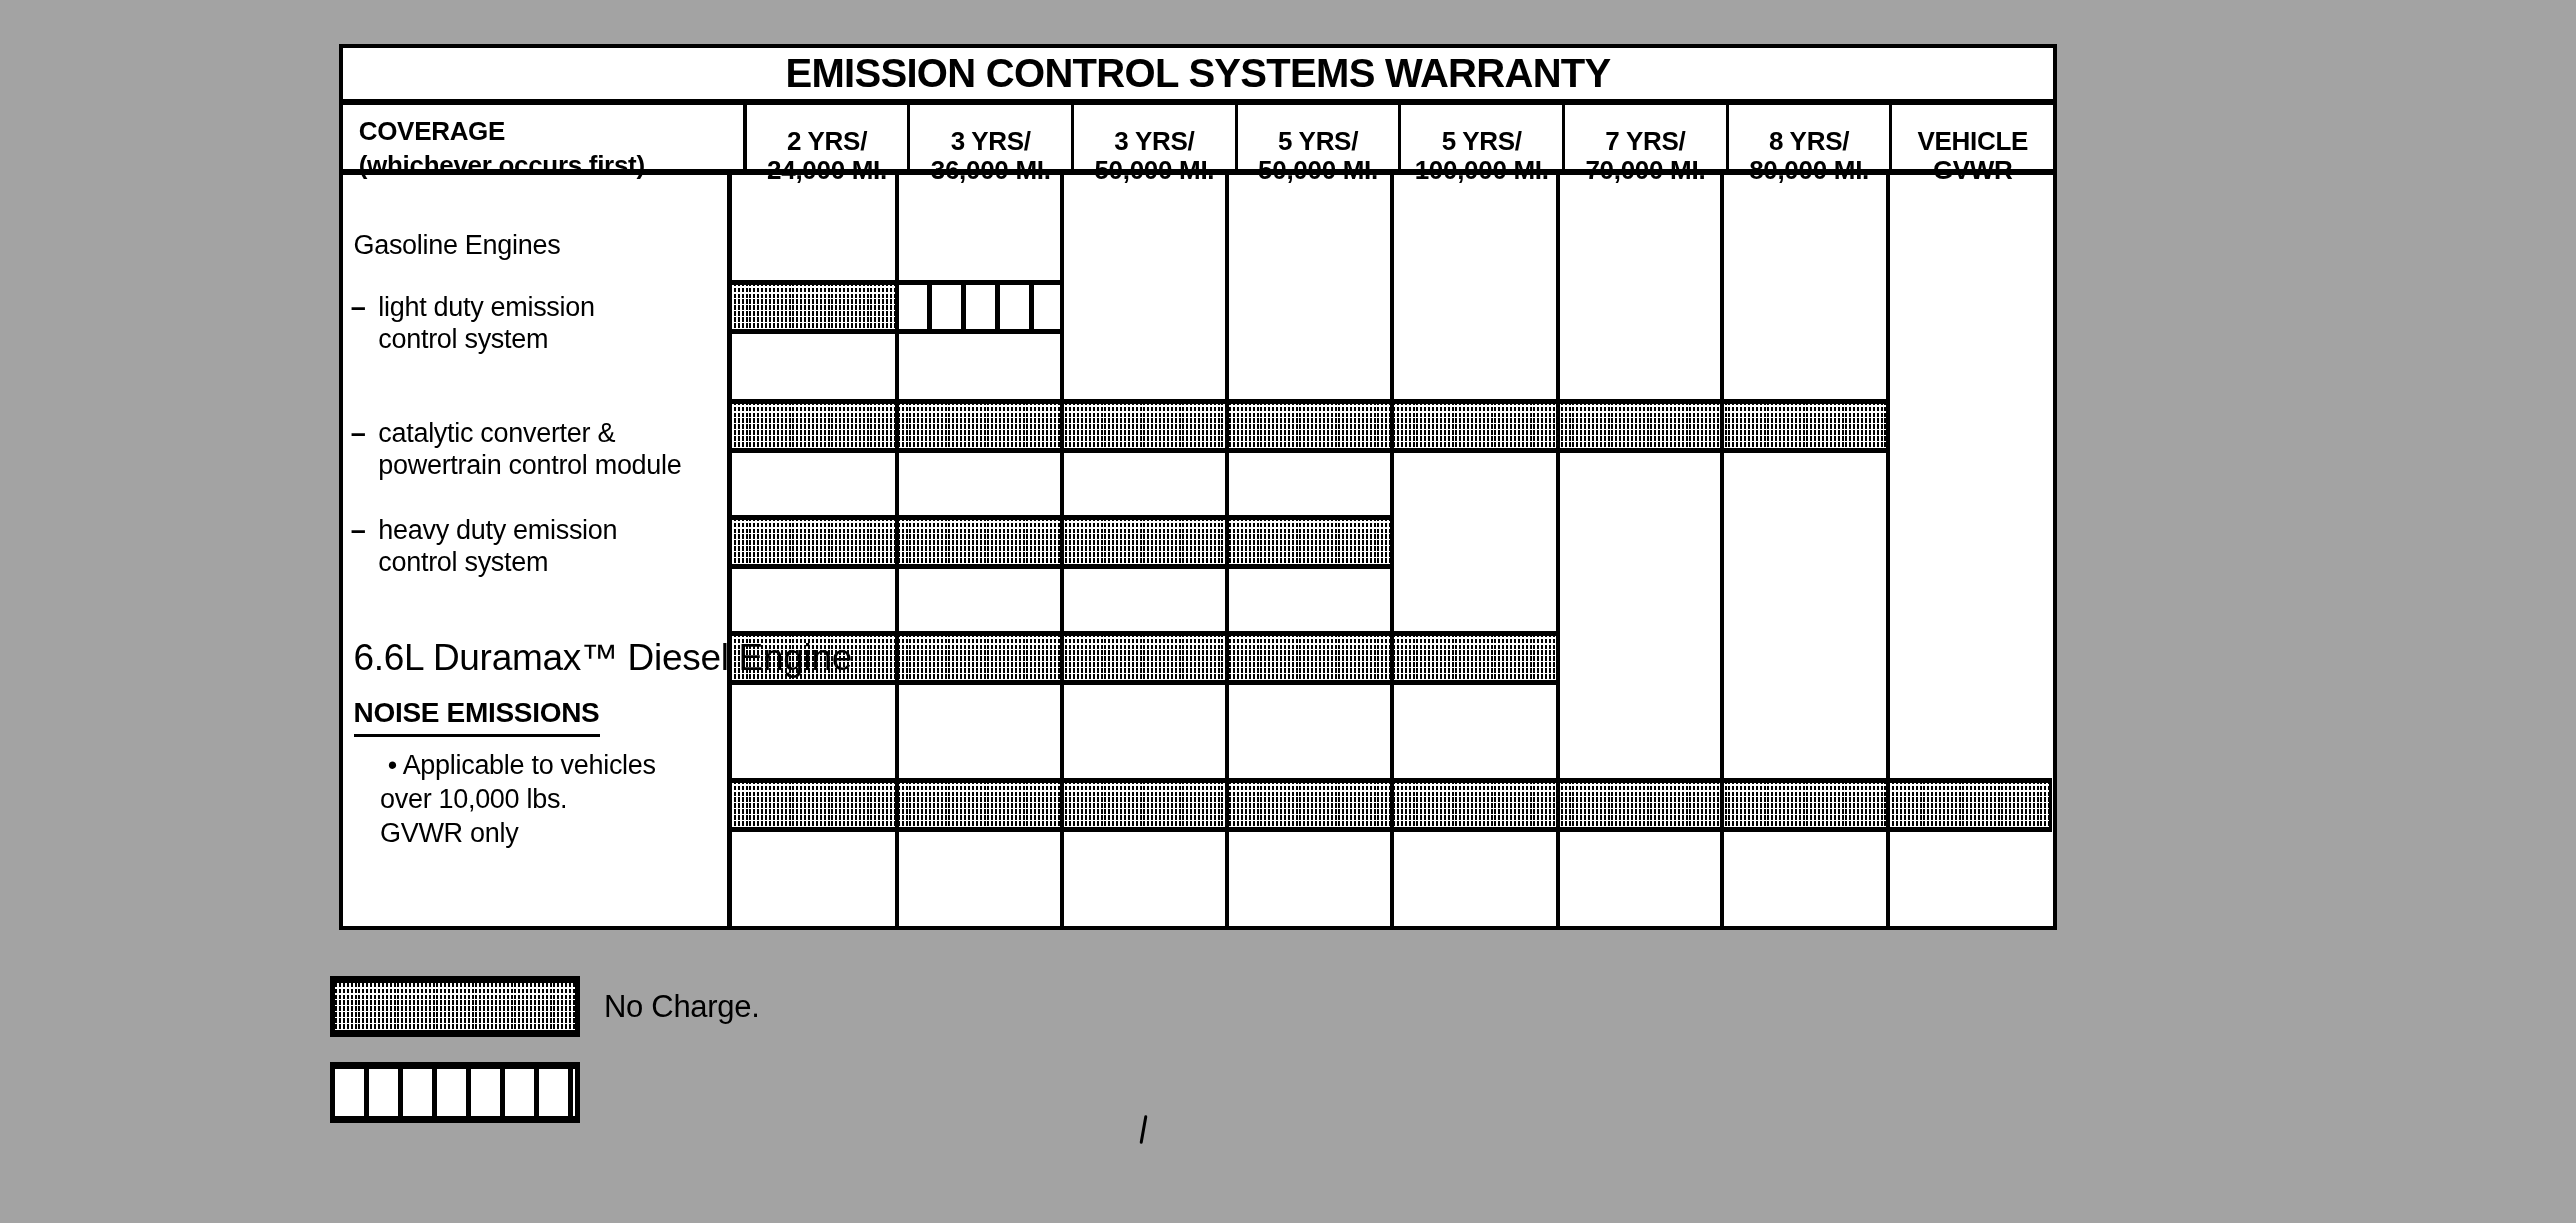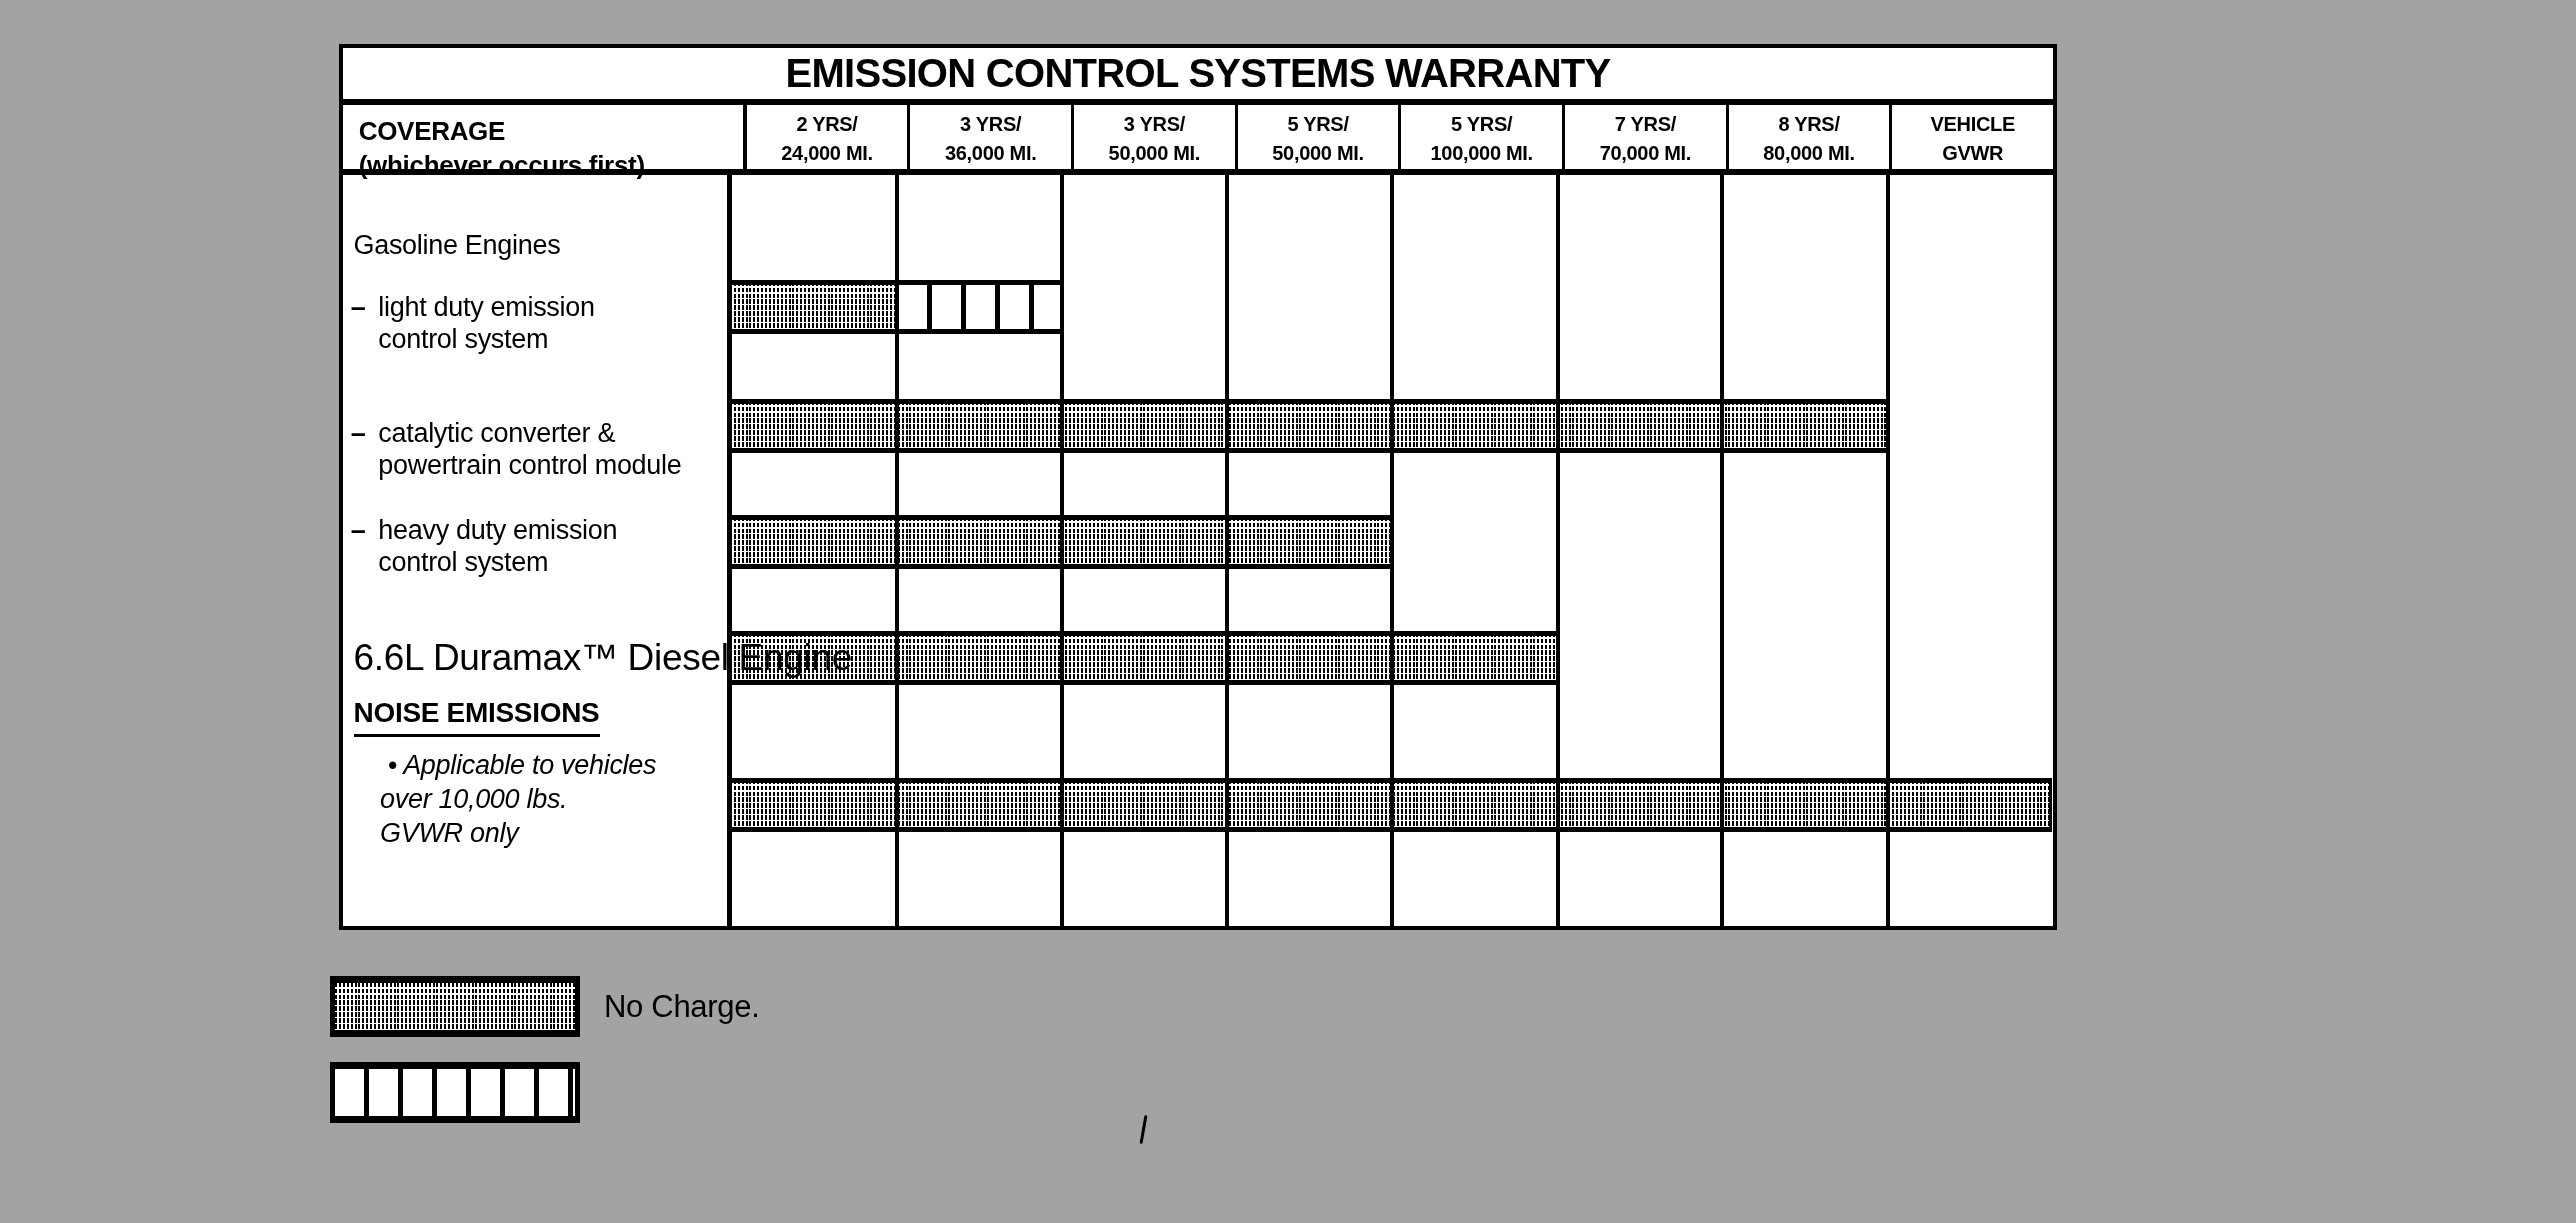--- a/index.html
+++ b/index.html
@@ -45,22 +45,22 @@
     border-right: 4.6px solid #000;
     box-sizing: content-box;
     padding-top: 9.2px; padding-left: 15.7px;
     font-weight: bold; font-size: 26px; line-height: 34px;
     letter-spacing: -0.3px;
   }
   .col-head {
     flex: 1 1 0;
     border-right: 3.9px solid #000;
     text-align: center;
-    padding-top: 5px;
-    font-weight: bold; font-size: 20px; line-height: 29px;
+    padding-top: 22px;
+    font-weight: bold; font-size: 26px; line-height: 29px;
     letter-spacing: -0.3px;
   }
   .col-head:last-child { border-right: none; }
 
   .tbody { position: relative; flex: 1 1 auto; }
 
   
   .vline { position: absolute; top: 0; bottom: 0; background: #000; z-index: 3; }
   .vline.main { width: 4.6px; }
   .vline.thin { width: 3.9px; }
@@ -96,21 +96,21 @@
   }
   .dash-row { display: flex; left: 7.8px; }
   .dash-row .dash { flex: 0 0 27.5px; font-weight: bold; }
   .stack span { display: block; }
   .heading-ul {
     font-weight: bold; font-size: 28px;
     border-bottom: 3.9px solid #000;
     padding-bottom: 4.6px;
     display: inline-block;
   }
-  .bullet-block { line-height: 34px; font-style: italic; }
+  .bullet-block { line-height: 34px; }
   .bullet-block .b1 { text-indent: 7.8px; }
 
   
   .legend-swatch {
     position: absolute;
     width: 250px;
     box-sizing: border-box;
     border: 7.8px solid #000;
     border-left-width: 5.2px; border-right-width: 5.2px;
   }

